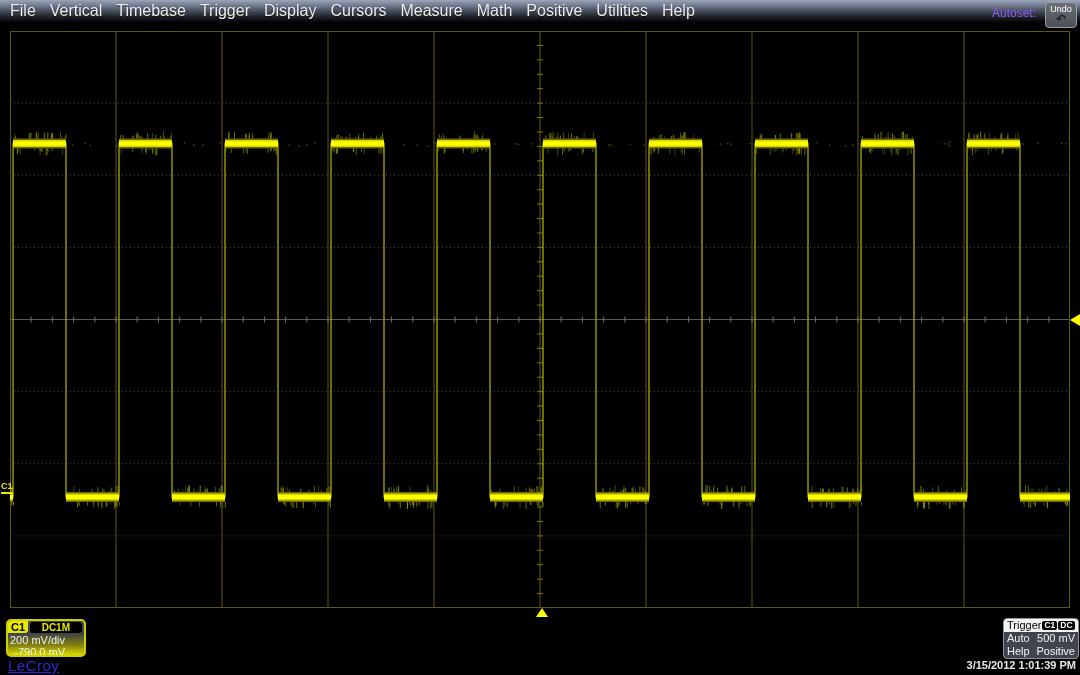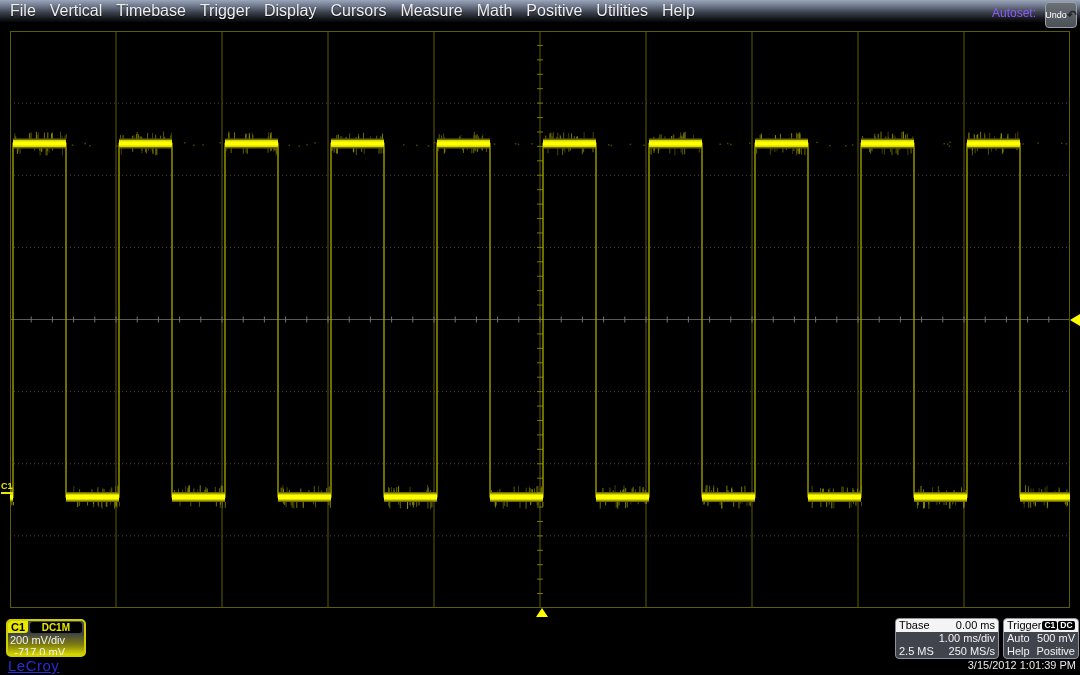--- a/index.html
+++ b/index.html
@@ -9,21 +9,21 @@
 
   
   .menubar { position:absolute; left:0; top:0; width:1080px; height:22px;
     background:linear-gradient(180deg,#9aa5ba 0%,#727c90 25%,#3e4450 55%,#15171c 85%,#050608 100%);
     display:flex; align-items:center; gap:14px; padding-left:10px; }
   .menu-item { color:#efefef; font-size:16px; text-shadow:0 1px 1px rgba(0,0,0,.7); cursor:default; }
   .autoset { position:absolute; right:44px; top:6px; color:#8b5cf6; font-size:12px; }
   .undo-btn { position:absolute; right:3px; top:2px; width:32px; height:26px;
     background:linear-gradient(180deg,#6b7077 0%,#4b4f56 100%);
     border:1px solid #9aa0a8; border-radius:4px; color:#fff;
-    display:flex; flex-direction:row; align-items:center; justify-content:center; line-height:1; cursor:pointer; }
+    display:flex; flex-direction:column; align-items:center; justify-content:center; line-height:1; cursor:pointer; }
   .undo-btn .lbl { font-size:9px; }
   .undo-btn .ico { font-size:12px; color:#23262b; font-weight:bold; margin-top:-1px; }
 
   
   .grid-area { position:absolute; left:10px; top:31px; width:1060px; height:577px; }
   .grid-area svg { display:block; }
   .ch-marker { position:absolute; left:1px; top:482px; color:#e8e800; font-size:9px; font-weight:bold;
     border-bottom:2px solid #e8e800; padding-bottom:1px; line-height:1; }
   .trig-level { position:absolute; right:0px; top:314px; width:0; height:0;
     border-top:6px solid transparent; border-bottom:6px solid transparent; border-right:10px solid #ffff00; }
@@ -49,21 +49,21 @@
   .desc-box { position:absolute; top:618px; height:41px; background:#3f444d;
     border:1px solid #8d929a; border-radius:4px; color:#f2f2f2; font-size:11px; overflow:hidden; cursor:pointer; }
   .tbase-box { left:895px; width:104px; }
   .trig-box  { left:1003px; width:76px; }
   .desc-box .trow { display:flex; justify-content:space-between; align-items:center;
     height:13px; line-height:13px; padding:0 3px; }
   .desc-box .wrow { background:#f4f4f4; color:#000; }
   .badge-strip { background:#f4f4f4; border-radius:2px; display:flex; gap:1px; padding:1px; }
   .trg-badge { background:#000; color:#fff; font-size:8.5px; font-weight:bold; line-height:9px;
     padding:0 2px; border-radius:2px; }
-  .timestamp { position:absolute; right:4px; top:659px; color:#e8e8e8; font-size:11px; }
+  .timestamp { position:absolute; right:4px; top:659px; color:#e8e8e8; font-size:11px;font-weight:bold; }
 </style>
 </head>
 <body>
 
 <div class="screen">
 
   <div class="menubar">
     <span class="menu-item">File</span>
     <span class="menu-item">Vertical</span>
     <span class="menu-item">Timebase</span>
@@ -889,38 +889,25 @@
   <div class="ch-marker">C1</div>
   <div class="trig-level"></div>
   <div class="trig-time"></div>
 
   <div class="ch-box">
     <div class="r1">
       <span class="c1-badge">C1</span>
       <span class="dc-badge">DC1M</span>
     </div>
     <div class="r2">200 mV/div</div>
-    <div class="r3">-717.0 mV</div>
+    <div class="r3">-790.0 mV</div>
   </div>
 
   <div class="logo">LeCroy</div>
 
-  <div class="desc-box tbase-box">
-    <div class="trow wrow">
-      <span>Tbase</span>
-      <span>0.00 ms</span>
-    </div>
-    <div class="trow" style="justify-content:flex-end;">
-      <span>1.00 ms/div</span>
-    </div>
-    <div class="trow">
-      <span>2.5 MS</span>
-      <span>250 MS/s</span>
-    </div>
-  </div>
 
   <div class="desc-box trig-box">
     <div class="trow wrow">
       <span>Trigger</span>
       <span class="badge-strip">
         <span class="trg-badge">C1</span>
         <span class="trg-badge">DC</span>
       </span>
     </div>
     <div class="trow">

